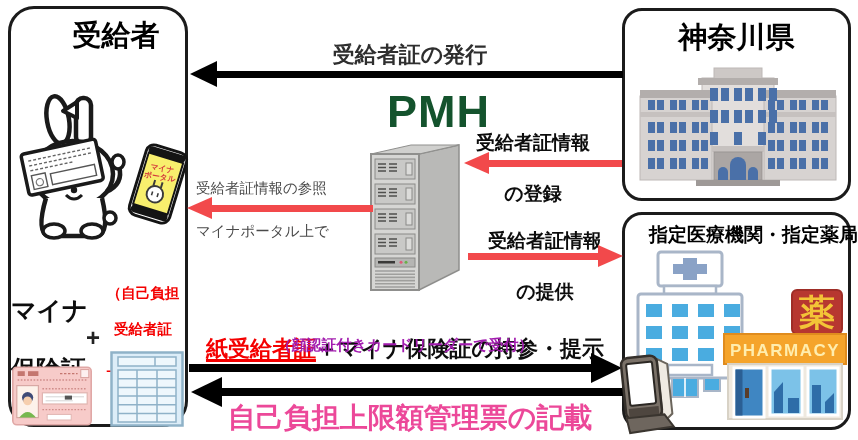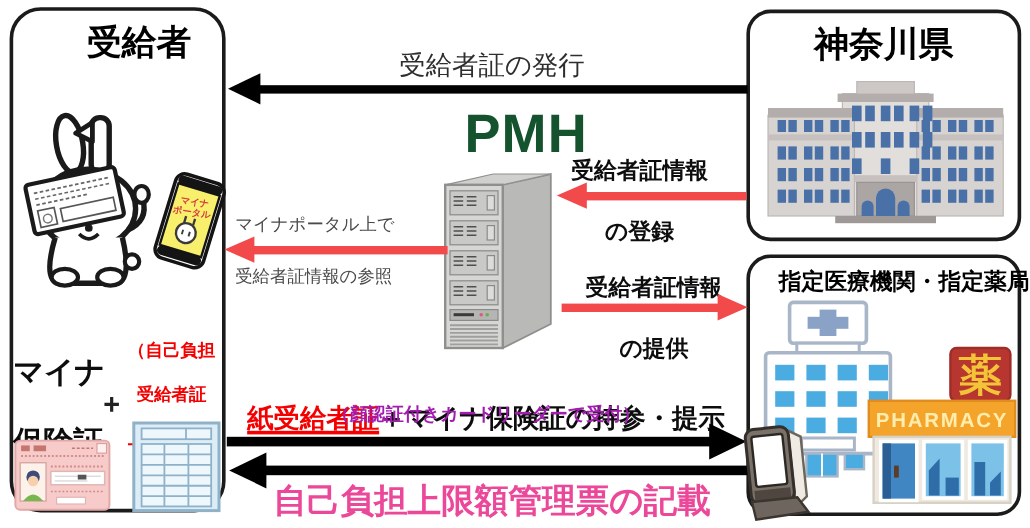--- a/index.html
+++ b/index.html
@@ -296,34 +296,34 @@
   <svg style="left:620px;top:352px;z-index:8;" width="56" height="80" viewBox="0 0 56 80">
     <g transform="rotate(-6 28 40)">
       <polygon points="40,8 50,14 50,64 40,72" fill="#efeae2" stroke="#6b655c" stroke-width="2"></polygon>
       <rect x="4" y="4" width="36" height="62" rx="7" fill="#7a7168" stroke="#342f2a" stroke-width="2.5"></rect>
       <rect x="9" y="10" width="26" height="42" rx="2" fill="#fff" stroke="#2c2824" stroke-width="2"></rect>
       <rect x="7" y="55" width="30" height="9" fill="#4e463f"></rect>
       <polygon points="4,64 42,64 50,77 6,79" fill="#6e665e" stroke="#3a352f" stroke-width="2"></polygon>
     </g>
   </svg>
 
-  <div class="lbl" style="left:255px;top:40px;width:310px;text-align:center;font-size:22px;color:#2e2e2e;">受給者証の発行</div>
+  <div class="lbl" style="left:255px;top:40px;width:310px;text-align:center;font-size:22px;color:#2e2e2e;font-weight:bold;">受給者証の発行</div>
   <div class="aline black" style="left:214px;top:71px;width:409px;height:7px;"></div>
   <div class="ahead" style="left:190px;top:61px;border-top:13px solid transparent;border-bottom:13px solid transparent;border-right:27px solid #000;"></div>
 
   <div class="lbl" style="left:468px;top:104px;width:130px;text-align:center;font-weight:bold;font-size:19px;line-height:1.35;color:#0d0d0d;">
     <div>受給者証情報</div>
     <div>の登録</div>
   </div>
   <div class="aline red" style="left:488px;top:160px;width:134px;height:7px;"></div>
   <div class="ahead" style="left:464px;top:152px;border-top:11px solid transparent;border-bottom:11px solid transparent;border-right:25px solid #f2494b;"></div>
 
   <div class="lbl" style="left:196px;top:156px;width:155px;font-size:14.5px;color:#4a4a4a;line-height:1.5;">
+    <div>受給者証情報の参照</div>
     <div>マイナポータル上で</div>
-    <div>受給者証情報の参照</div>
   </div>
   <div class="aline red" style="left:210px;top:205px;width:163px;height:7px;"></div>
   <div class="ahead" style="left:187px;top:197px;border-top:11px solid transparent;border-bottom:11px solid transparent;border-right:25px solid #f2494b;"></div>
 
   <div class="lbl" style="left:478px;top:202px;width:134px;text-align:center;font-weight:bold;font-size:19px;line-height:1.35;color:#0d0d0d;">
     <div>受給者証情報</div>
     <div>の提供</div>
   </div>
   <div class="aline red" style="left:468px;top:253px;width:132px;height:7px;"></div>
   <div class="ahead" style="left:598px;top:245px;border-top:11px solid transparent;border-bottom:11px solid transparent;border-left:25px solid #f2494b;"></div>

